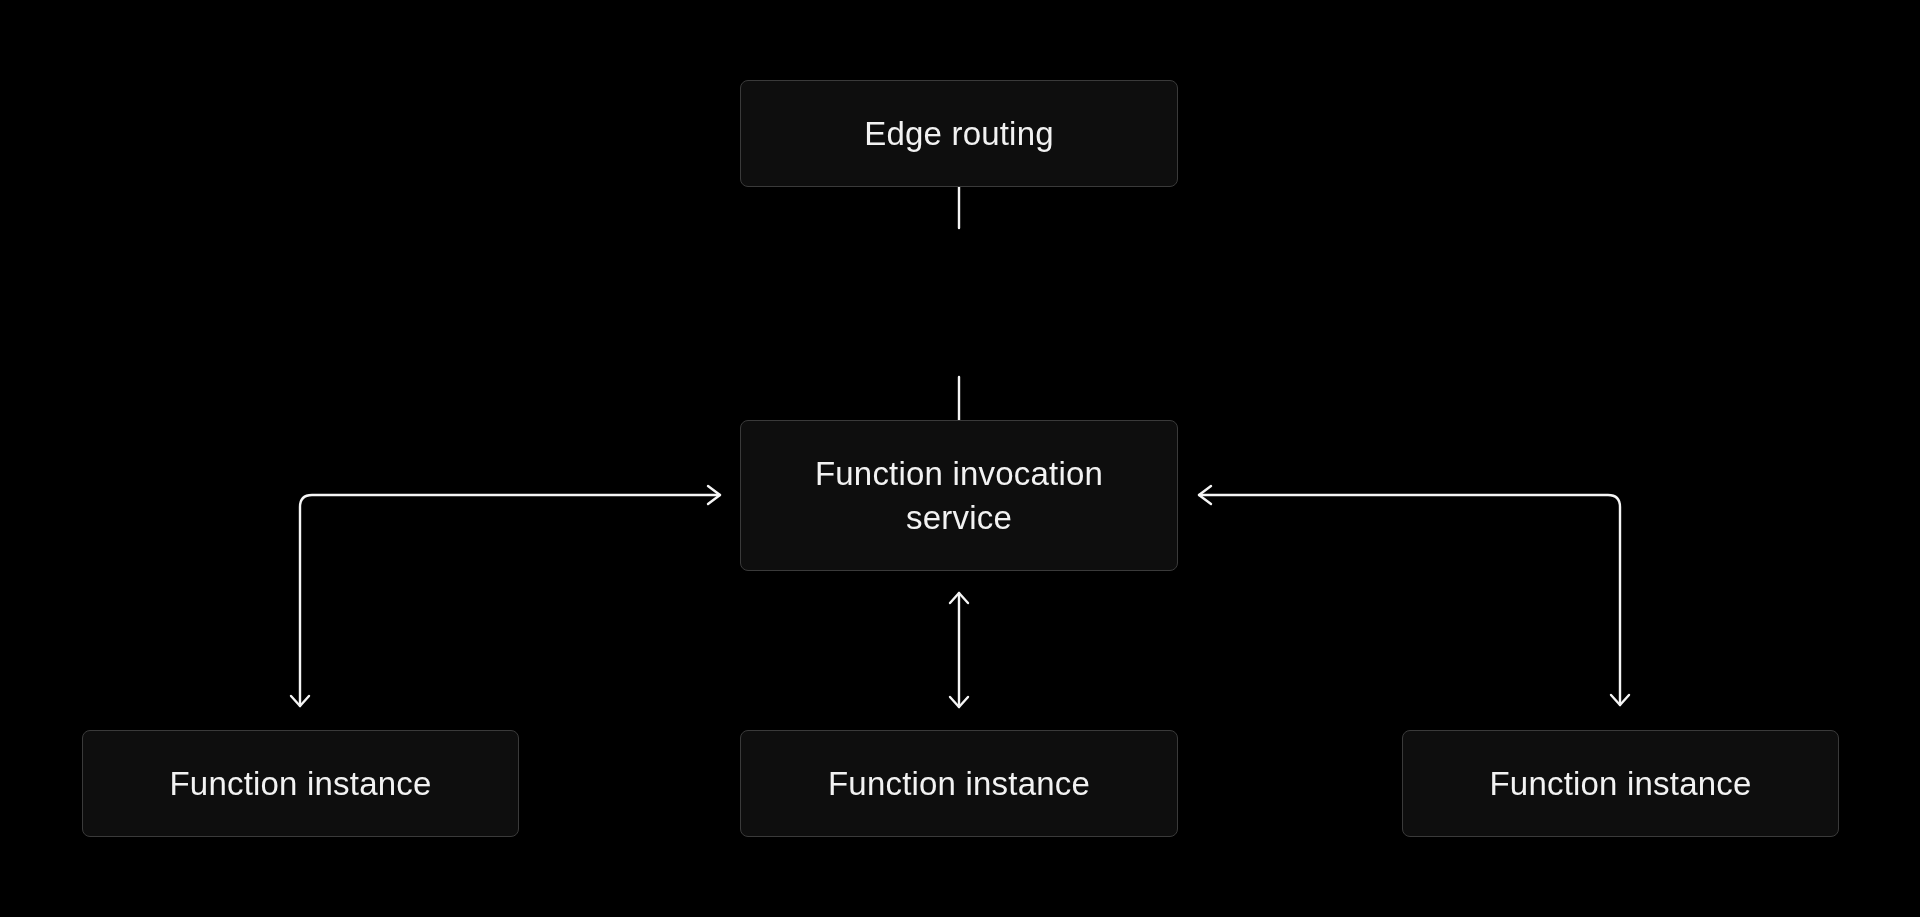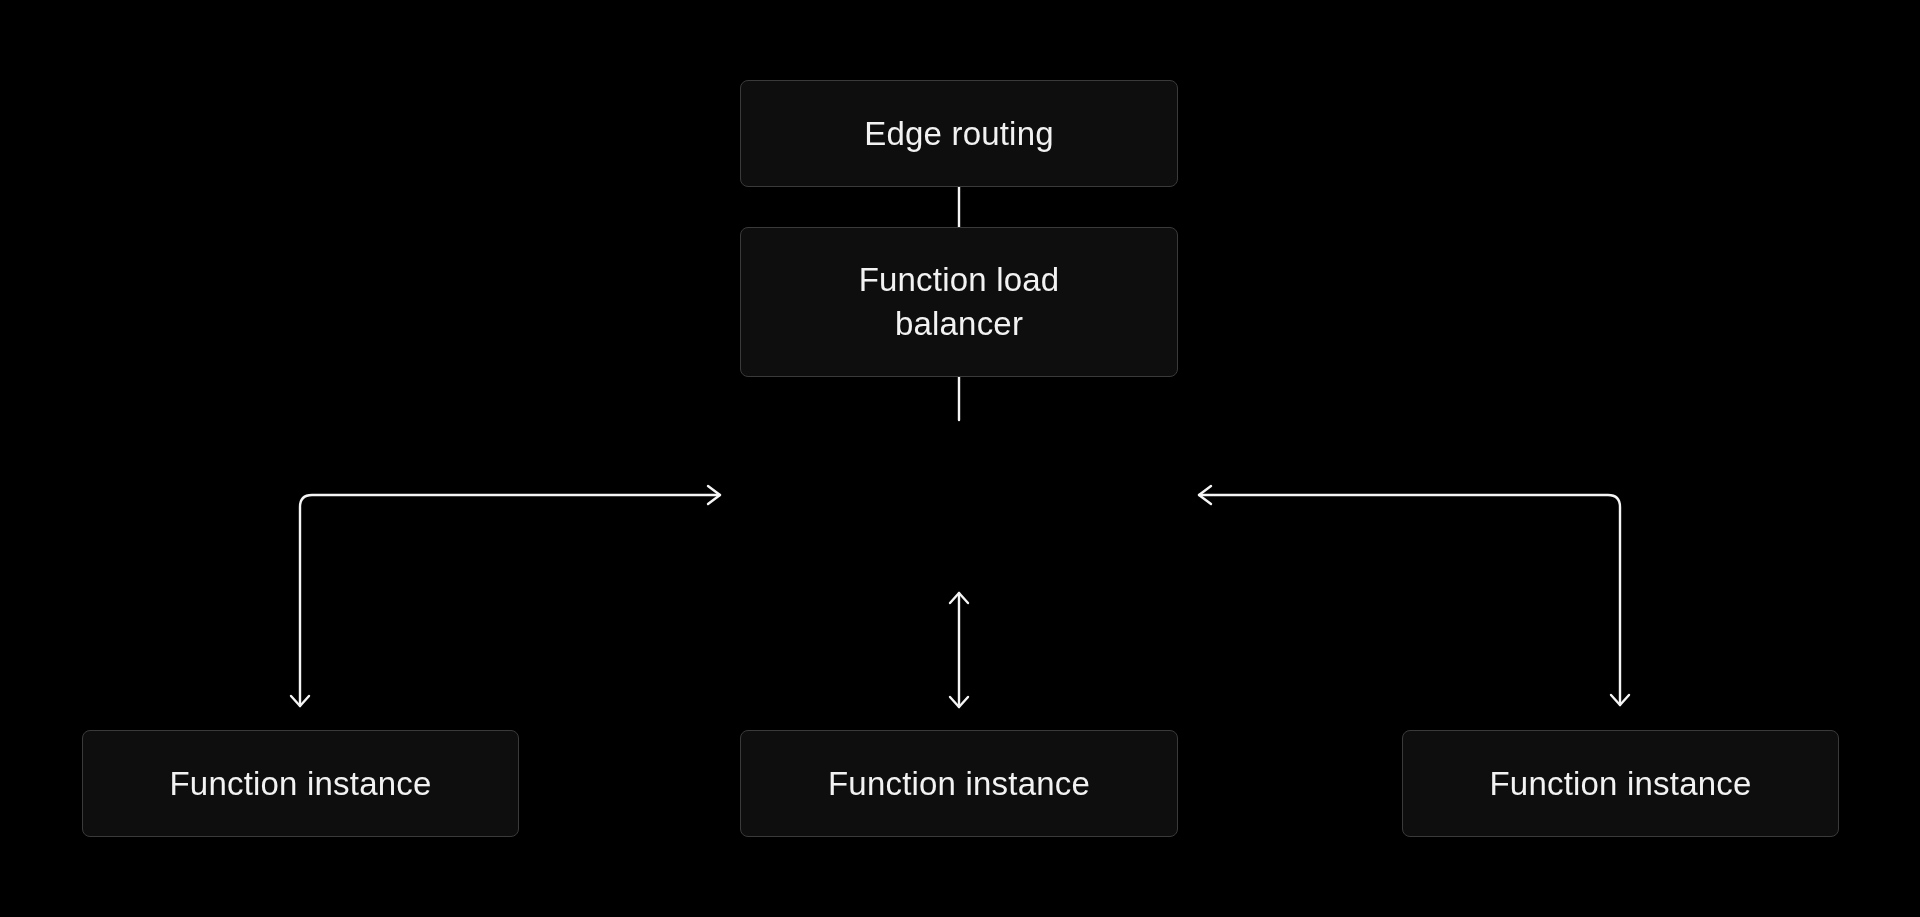--- a/index.html
+++ b/index.html
@@ -85,23 +85,23 @@
 
     <g>
       <path d="M1199 495 L1608 495 Q1620 495 1620 507 L1620 705"></path>
       <path d="M1211 486 L1199 495 L1211 504"></path>
       <path d="M1611 695 L1620 705 L1629 695"></path>
     </g>
   </svg>
 
   <div class="node n-edge-routing">Edge routing</div>
 
-  <div class="node n-load-balancer">Function load
-balancer</div>
 
+  <div class="node n-invocation-service">Function invocation
+service</div>
 
   <div class="node n-instance-left">Function instance</div>
 
   <div class="node n-instance-middle">Function instance</div>
 
   <div class="node n-instance-right">Function instance</div>
 
 </div>
 
 </body></html>

